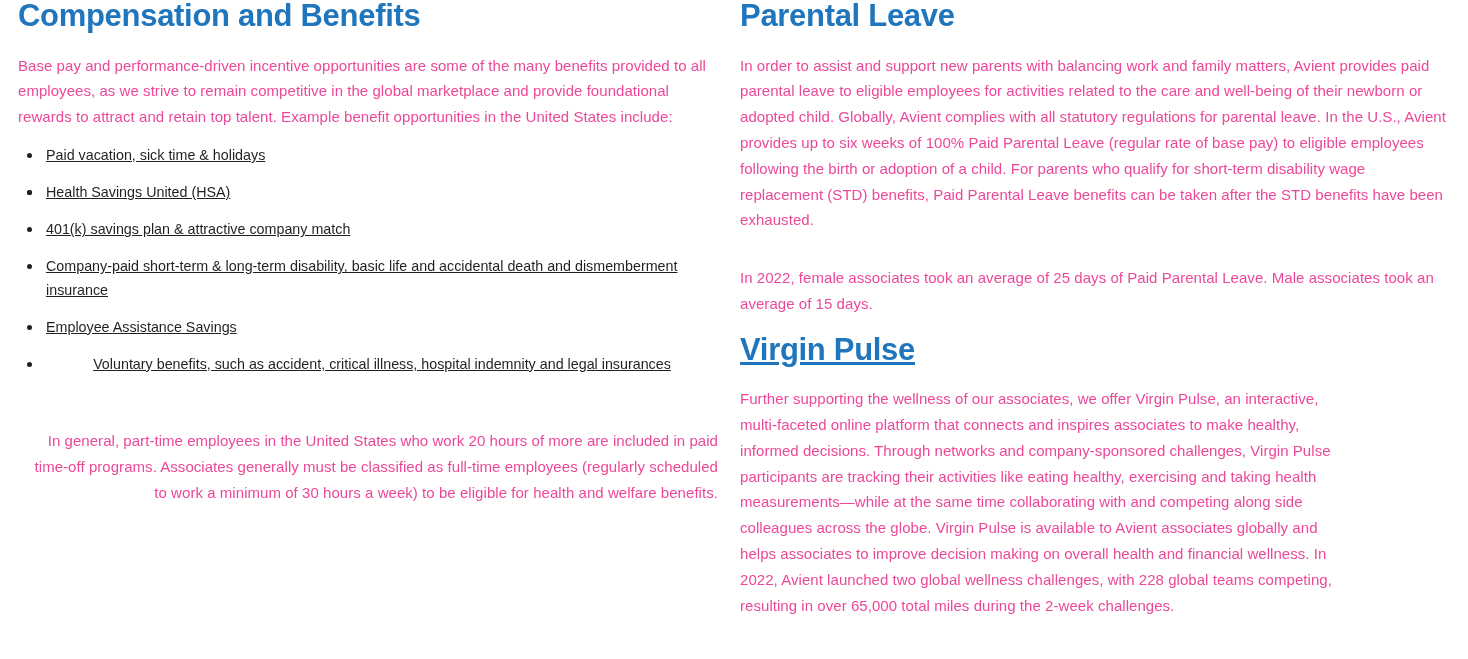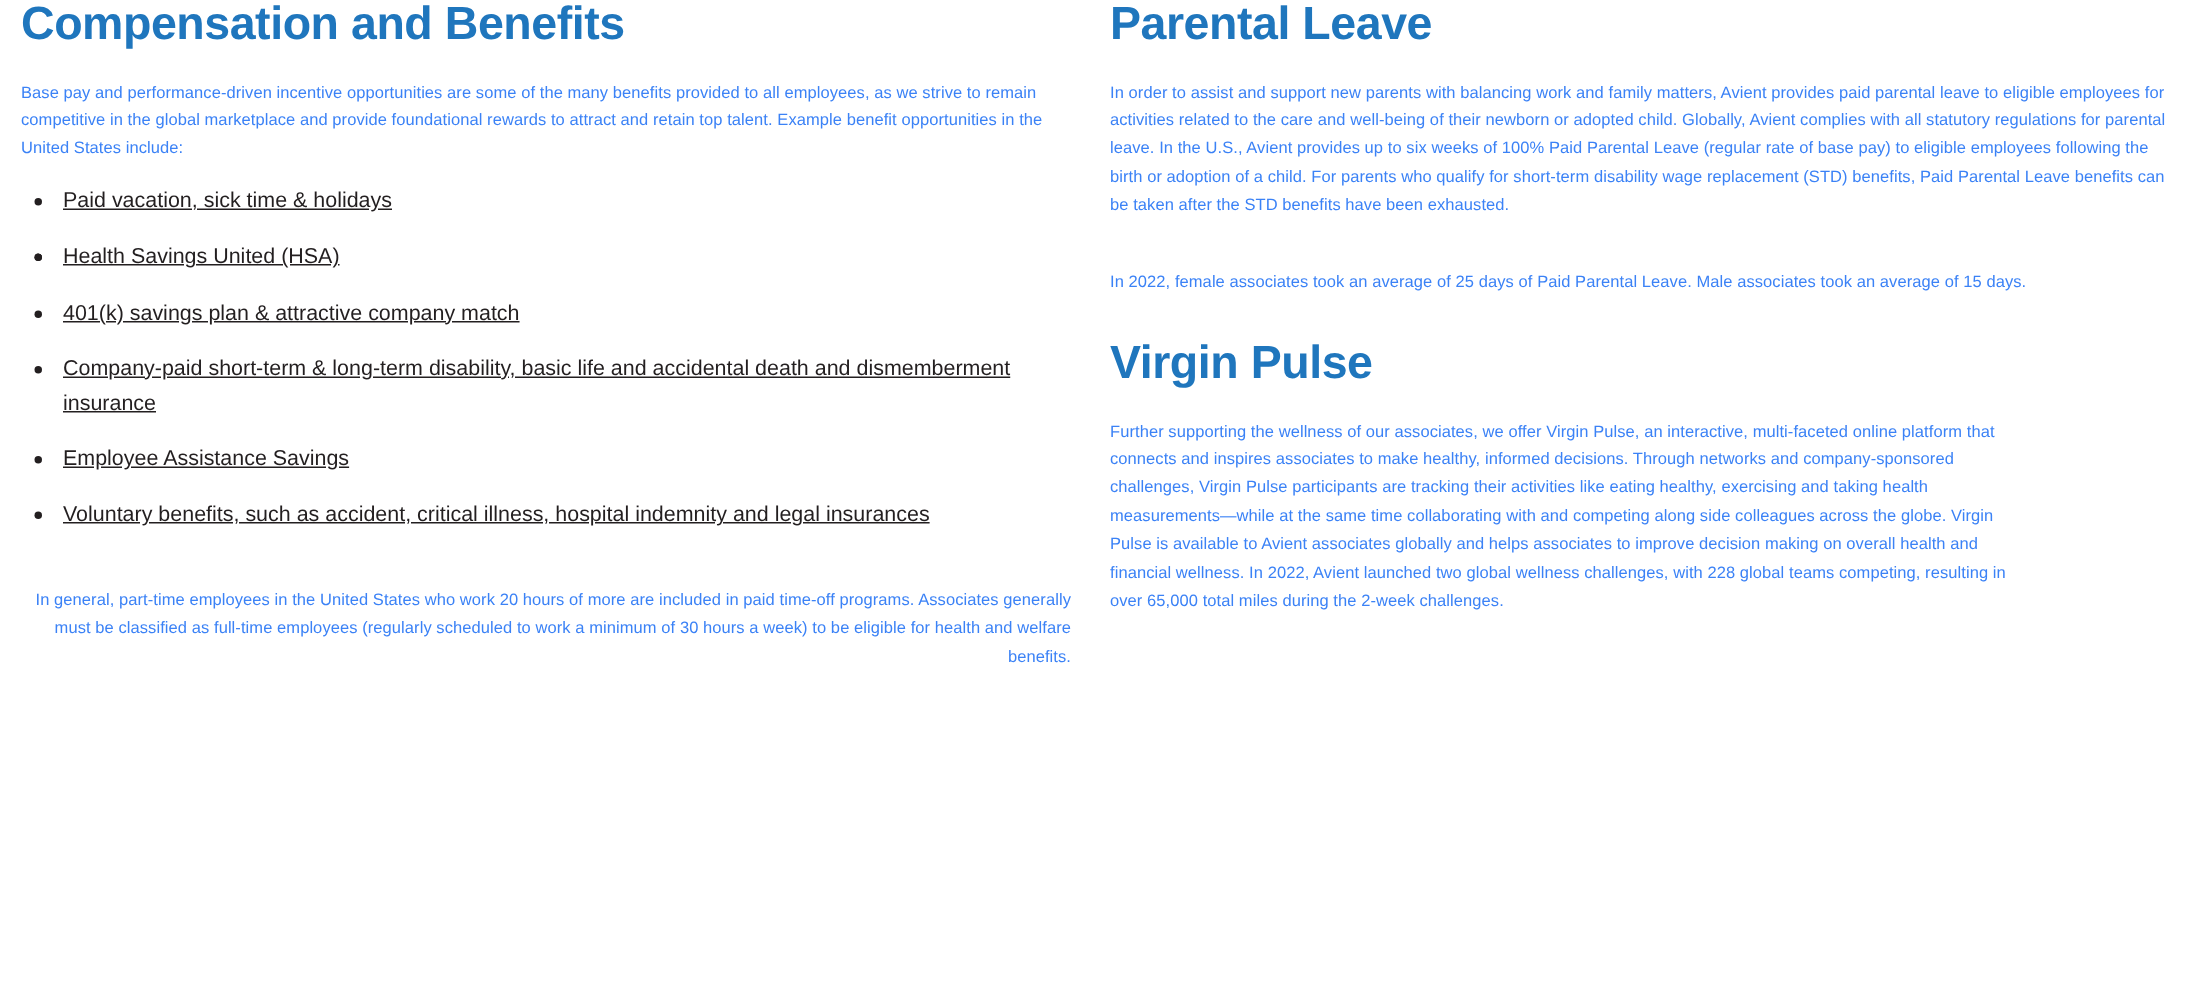--- a/index.html
+++ b/index.html
@@ -18,44 +18,45 @@
     position: relative;
     width: 1468px;
     height: 659px;
     box-sizing: border-box;
   }
   .col {
     position: absolute;
     top: 0;
   }
   .col-left {
-    left: 0;
+    left: 16px;
     width: 700px;
-    padding-left: 14px;
+    padding-left: 2px;
   }
   .col-right {
     left: 740px;
     width: 706px;
   }
   h1.section-title {
     color: #1f76bd;
     font-size: 31px;
     font-weight: bold;
     letter-spacing: -0.3px;
     margin: 0 0 20px 0;
     line-height: 1.05;
   }
   h1.section-title.second {
-    margin-top: 28px;
+    margin-top: 17px;
+    text-decoration: underline;
   }
   p.body-text {
-    font-size: 11px;
+    font-size: 15px;
     line-height: 1.72;
     margin: 0 0 14px 0;
-    color: #3b82f6;
+    color: #ec4899;
     letter-spacing: 0.05px;
   }
   p.body-text.tight {
     margin-bottom: 0;
     text-align: right;
   }
   ul.bullets {
     list-style: none;
     margin: 4px 0 0 0;
     padding: 0;
@@ -63,21 +64,22 @@
   }
   ul.bullets li {
     position: relative;
     font-size: 14.3px;
     line-height: 1.62;
     margin-bottom: 14px;
     padding-left: 28px;
     color: #231f20;
   }
   ul.bullets li:last-child {
-    margin-bottom: 0;
+    margin-bottom: 16px;
+    text-align: center;
   }
   ul.bullets li .dot {
     position: absolute;
     left: 9px;
     top: 9px;
     width: 5px;
     height: 5px;
     border-radius: 50%;
     background: #231f20;
   }

